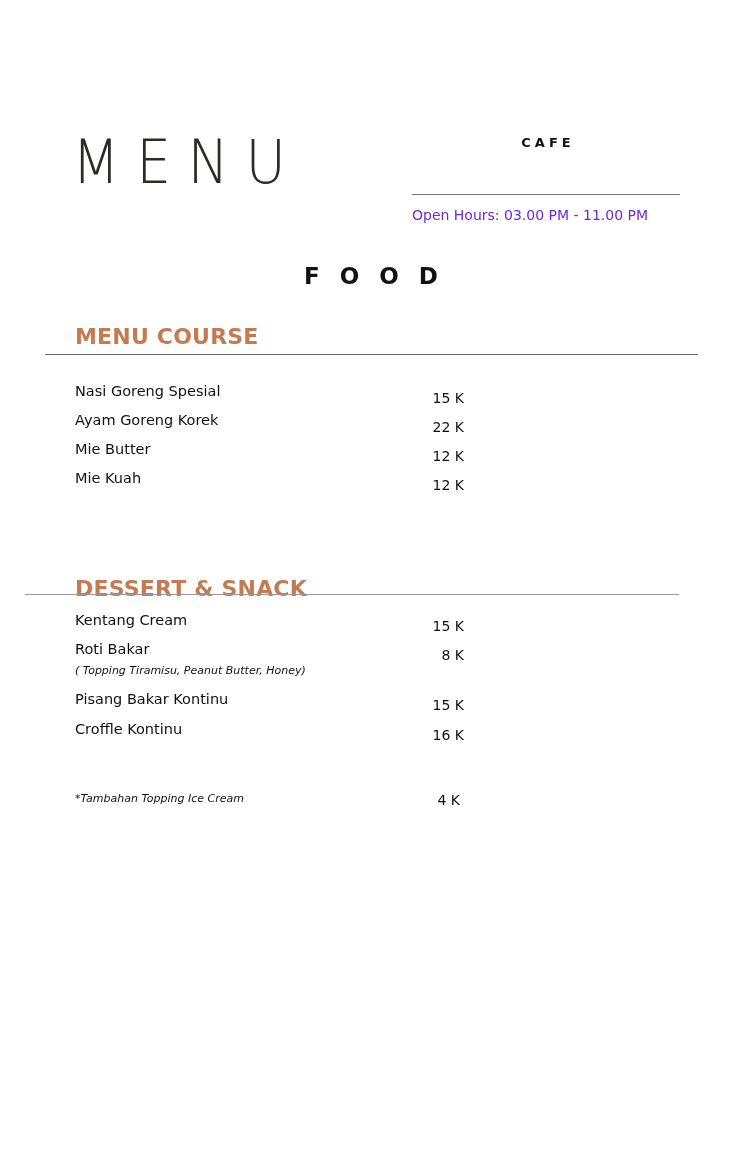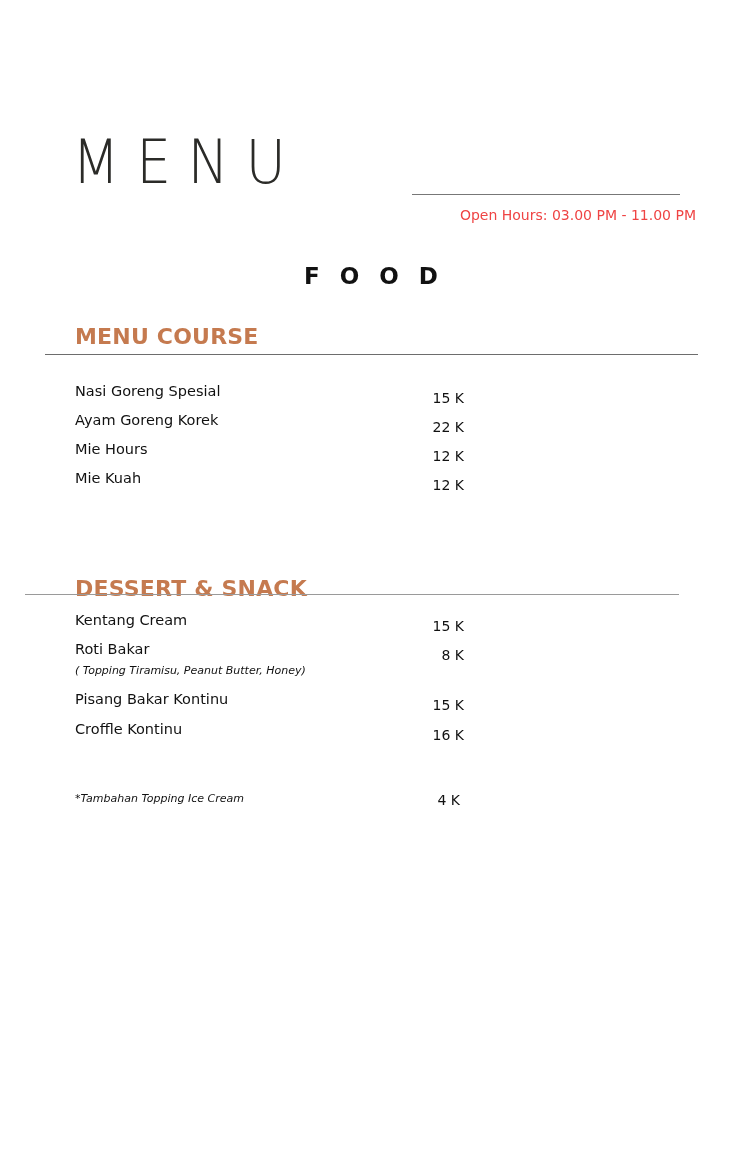--- a/index.html
+++ b/index.html
@@ -19,22 +19,22 @@
       font-size: 27px; letter-spacing: 6px; color: #111; line-height: 1;
       padding-left: 6px;
     }
     .brand-sub {
       font-family: "DejaVu Sans", sans-serif; font-weight: bold;
       font-size: 13px; letter-spacing: 4px; color: #111; line-height: 1; margin-top: -2px;
       padding-left: 4px;
     }
     .brand-rule { position: absolute; left: 412px; top: 194px; width: 268px; height: 1px; background: #777; }
     .open-hours {
-      position: absolute; left: 412px; top: 207px; width: 284px; text-align: right;
-      font-family: "DejaVu Sans", sans-serif; font-size: 14px; color: #ef4444;
+      position: absolute; left: 412px; top: 207px; width: 284px; text-align: left;
+      font-family: "DejaVu Sans", sans-serif; font-size: 14px; color: #6d28d9;
     }
 
     .food-heading {
       position: absolute; left: 0; top: 263px; width: 762px; text-align: center;
       font-family: "DejaVu Sans", sans-serif; font-weight: bold;
       font-size: 23px; letter-spacing: 20px; color: #111;
     }
 
     .section-title {
       position: absolute; font-family: "DejaVu Sans", sans-serif; font-weight: bold;
@@ -54,36 +54,37 @@
       position: absolute; width: 60px; right: 286px; text-align: right;
       font-family: "DejaVu Sans", sans-serif; font-size: 14px; color: #111;
     }
   </style>
 </head>
 <body>
 
 <div class="menu-title">MENU</div>
 
 <div class="brand">
+  <div class="brand-sub">CAFE</div>
 </div>
 <div class="brand-rule"></div>
 <div class="open-hours">Open Hours: 03.00 PM - 11.00 PM</div>
 
 <div class="food-heading">FOOD</div>
 
 <div class="section-title" style="left:75px; top:324px;">MENU COURSE</div>
 <div class="section-rule" style="left:45px; top:354px; width:653px;"></div>
 
 <div class="item-name" style="top:383px;">Nasi Goreng Spesial</div>
 <div class="item-price" style="top:390px;">15 K</div>
 
 <div class="item-name" style="top:412px;">Ayam Goreng Korek</div>
 <div class="item-price" style="top:419px;">22 K</div>
 
-<div class="item-name" style="top:441px;">Mie Hours</div>
+<div class="item-name" style="top:441px;">Mie Butter</div>
 <div class="item-price" style="top:448px;">12 K</div>
 
 <div class="item-name" style="top:470px;text-align:right;">Mie Kuah</div>
 <div class="item-price" style="top:477px;">12 K</div>
 
 <div class="section-title" style="left:75px; top:576px;">DESSERT &amp; SNACK</div>
 <div class="section-rule" style="left:25px; top:594px; width:654px; background:#9a9a9a;"></div>
 
 <div class="item-name" style="top:612px;">Kentang Cream</div>
 <div class="item-price" style="top:618px;">15 K</div>

